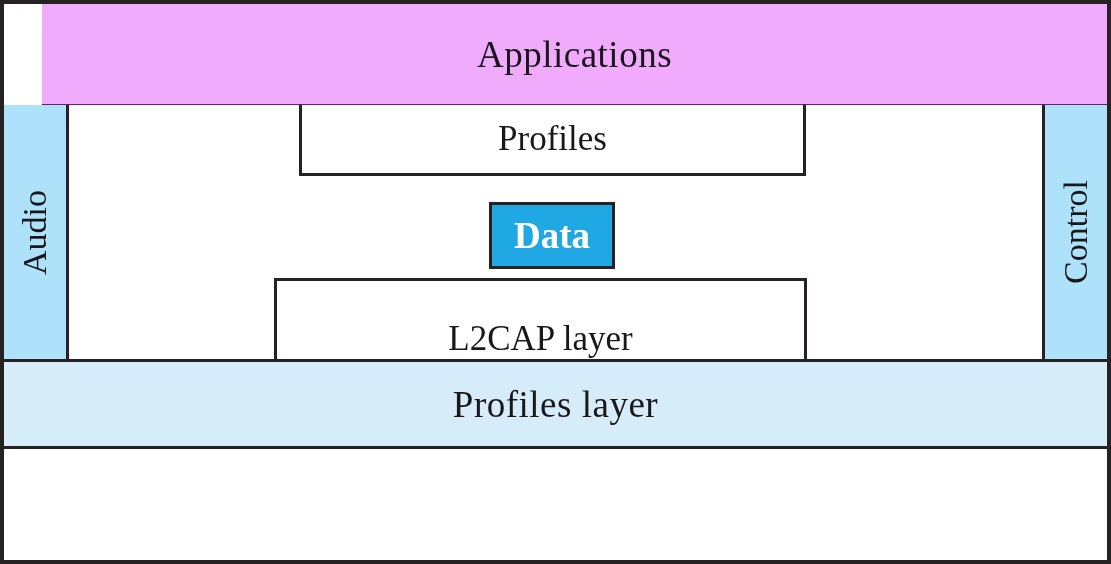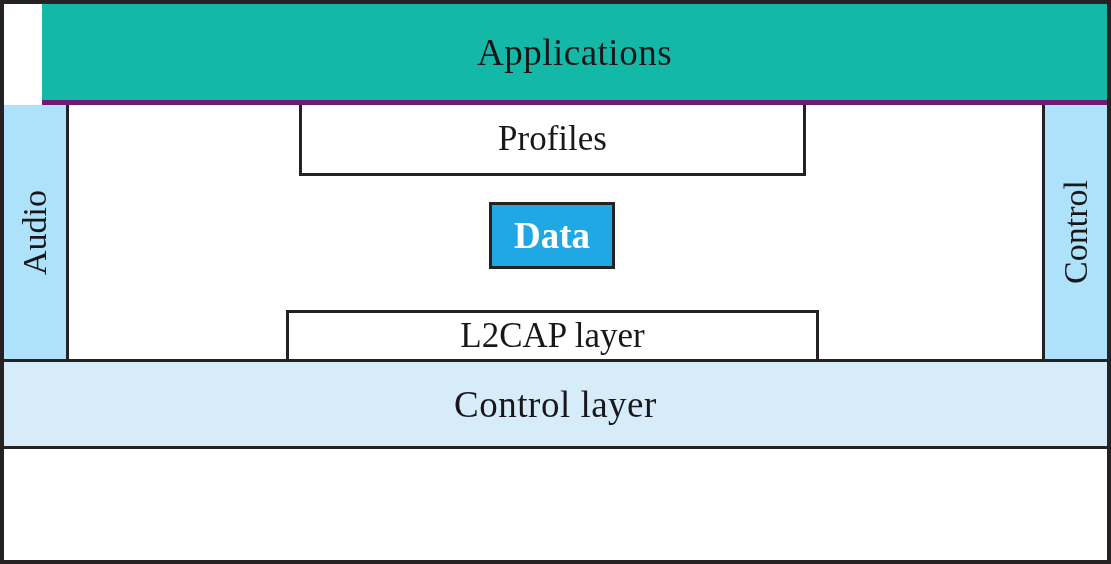--- a/index.html
+++ b/index.html
@@ -22,22 +22,22 @@
   .band {
     box-sizing: border-box;
     display: flex;
     align-items: center;
     justify-content: center;
     font-size: 37px;
     letter-spacing: 0.5px;
   }
   .band-applications {
     height: 101px;
-    background: #14b8a6;
-    border-bottom: 5px solid #701a75;
+    background: #f0abfc;
+    border-bottom: 1px solid #701a75;
     margin-left: 38px;
   }
   .middle {
     box-sizing: border-box;
     height: 257px;
     display: flex;
     flex-direction: row;
     border-bottom: 3px solid #262223;
     background: #ffffff;
   }
@@ -84,26 +84,27 @@
     top: 97px;
     width: 126px;
     height: 67px;
     border: 3px solid #262223;
     background: #1fa8e4;
     color: #ffffff;
     font-weight: bold;
     font-size: 37px;
   }
   .box-l2cap {
-    left: 217px;
+    left: 205px;
     bottom: 0;
     width: 533px;
-    height: 49px;
+    height: 81px;
     border: 3px solid #262223;
     border-bottom: none;
+    align-items: flex-end;
   }
   .band-baseband {
     height: 87px;
     background: #d7ecf9;
     border-bottom: 3px solid #262223;
   }
   .band-radio {
     flex: 1;
     background: #d7ecf9;
   }
@@ -135,17 +136,17 @@
       </div>
     </div>
 
     <div class="side-strip strip-control">
       <span class="vtext">Control</span>
     </div>
 
   </div>
 
   <div class="band band-baseband">
-    <span>Control layer</span>
+    <span>Profiles layer</span>
   </div>
 
 
 </div>
 
 </body></html>

